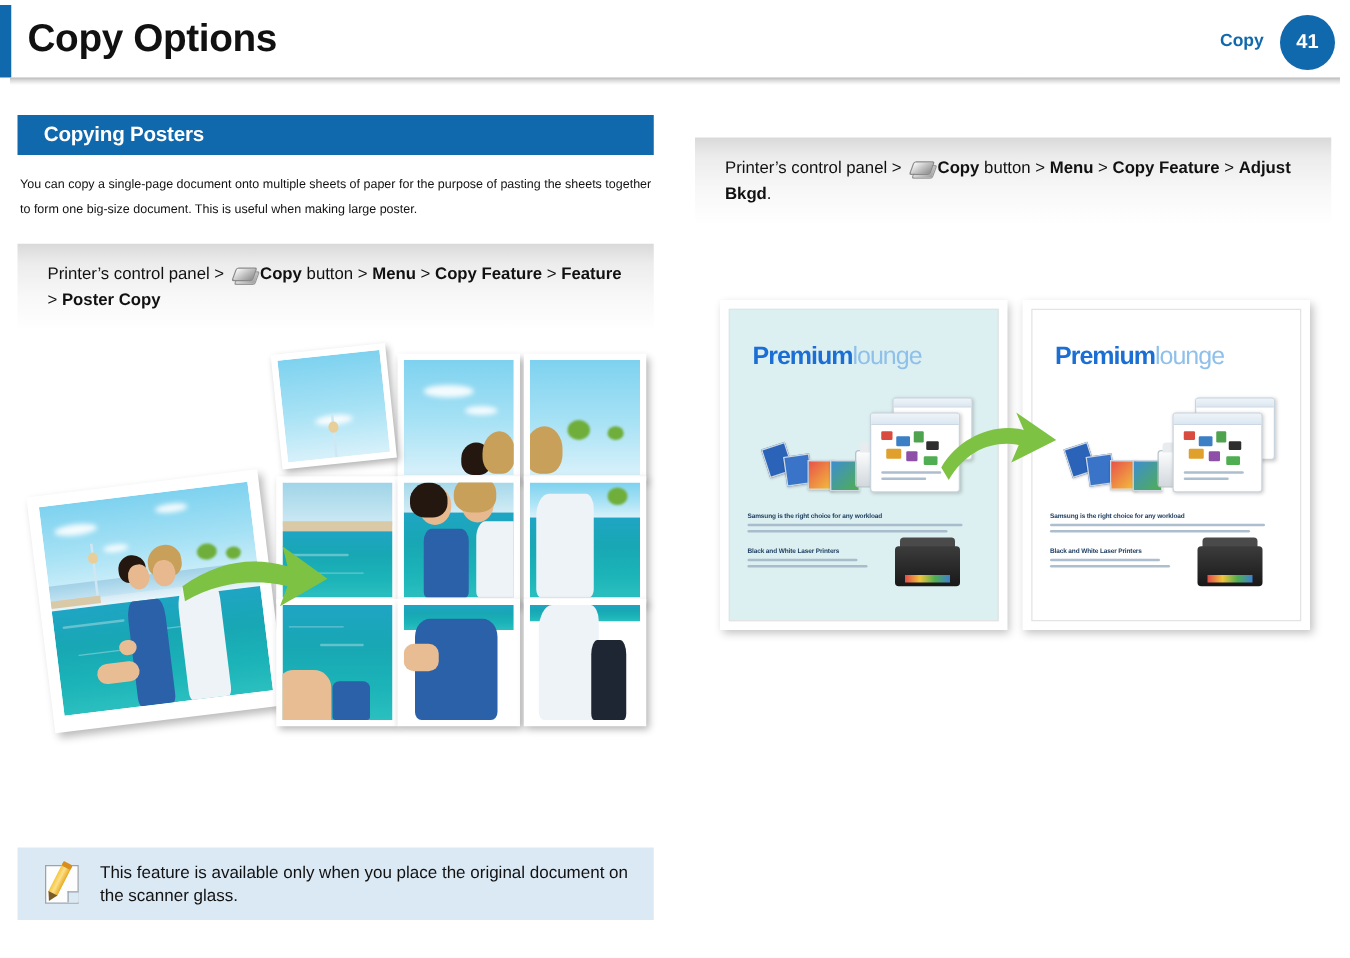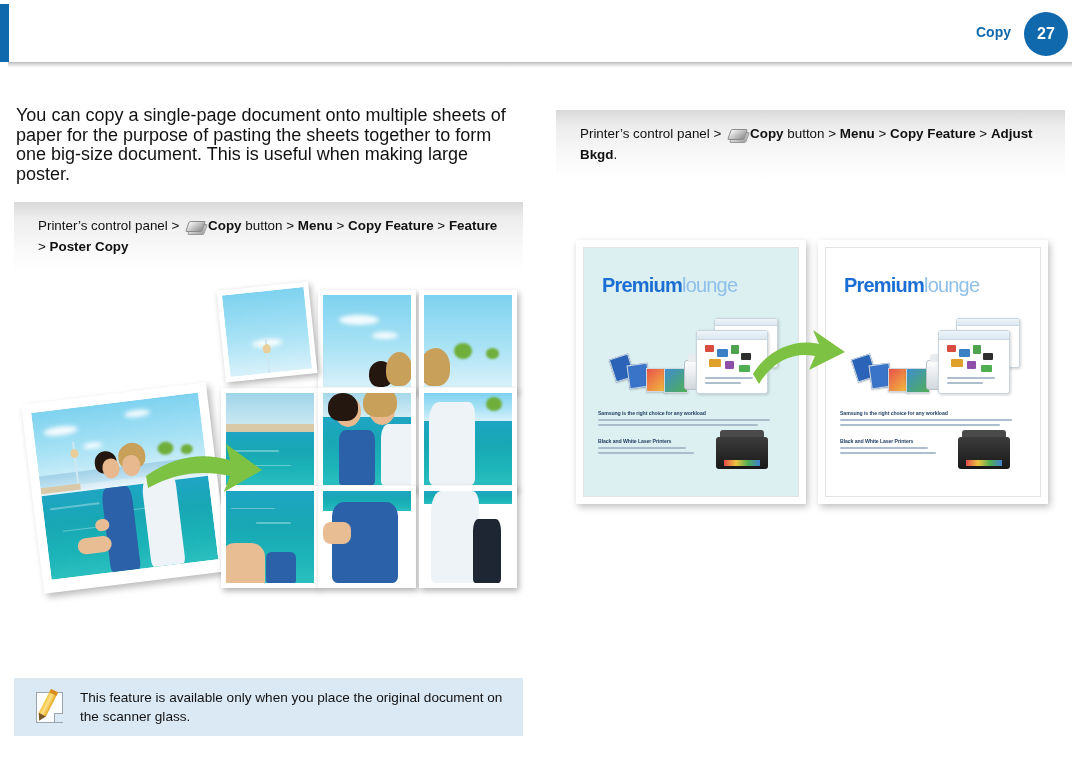--- a/index.html
+++ b/index.html
@@ -47,21 +47,21 @@
   .col-right{left:556px;}
 
   .section-bar{
     height:32px;background:#1068ad;color:#fff;
     display:flex;align-items:center;
     padding-left:21px;
     font-size:16.5px;font-weight:bold;letter-spacing:-0.2px;
   }
   .section-body{
     margin-top:14px;padding:0 2px 0 2px;
-    font-size:18px;line-height:19.5px;color:#121212;
+    font-size:10px;line-height:19.5px;color:#121212;
   }
 
   
   .path-box{
     margin-top:18px;
     background:linear-gradient(to bottom,#d9d9d9 0%,#ececec 22%,#f8f8f8 62%,#ffffff 100%);
     padding:13px 16px 15px 24px;
     font-size:13.4px;line-height:21px;color:#111;
   }
   .path-box b{font-weight:bold;}
@@ -201,27 +201,31 @@
     content:"";position:absolute;left:0;top:-1px;width:8px;height:4px;
     background:#d98e1b;border-radius:1px;
   }
   .note-text{font-size:13.6px;line-height:19.5px;color:#121212;}
 </style>
 </head>
 <body>
 
 <div class="page-header">
   <div class="header-accent"></div>
+  <div class="page-title">Copy Options</div>
   <div class="header-rule"></div>
   <div class="header-chapter">Copy</div>
-  <div class="page-badge">27</div>
+  <div class="page-badge">41</div>
 </div>
 
 <div class="col col-left">
 
+  <div class="section-bar">
+    <span>Copying Posters</span>
+  </div>
 
   <div class="section-body">You can copy a single-page document onto multiple sheets of paper for the purpose of pasting the sheets together to form one big-size document. This is useful when making large poster.</div>
 
   <div class="path-box">
     <span>Printer’s control panel &gt;</span>
     <span class="copy-btn-icon"><i></i><i></i></span><b>Copy</b>
     <span>button &gt;</span>
     <b>Menu</b>
     <span>&gt;</span>
     <b>Copy Feature</b>

